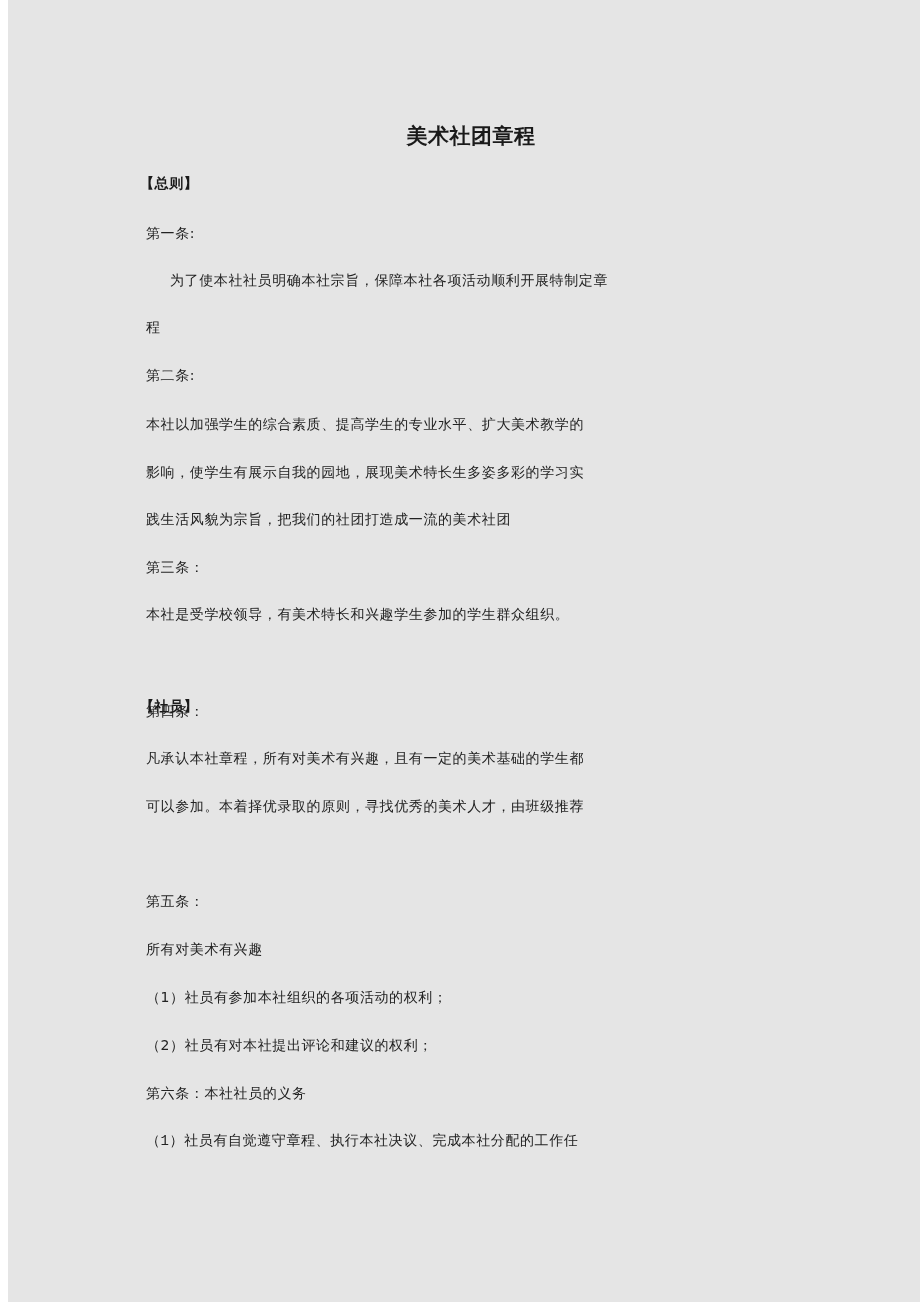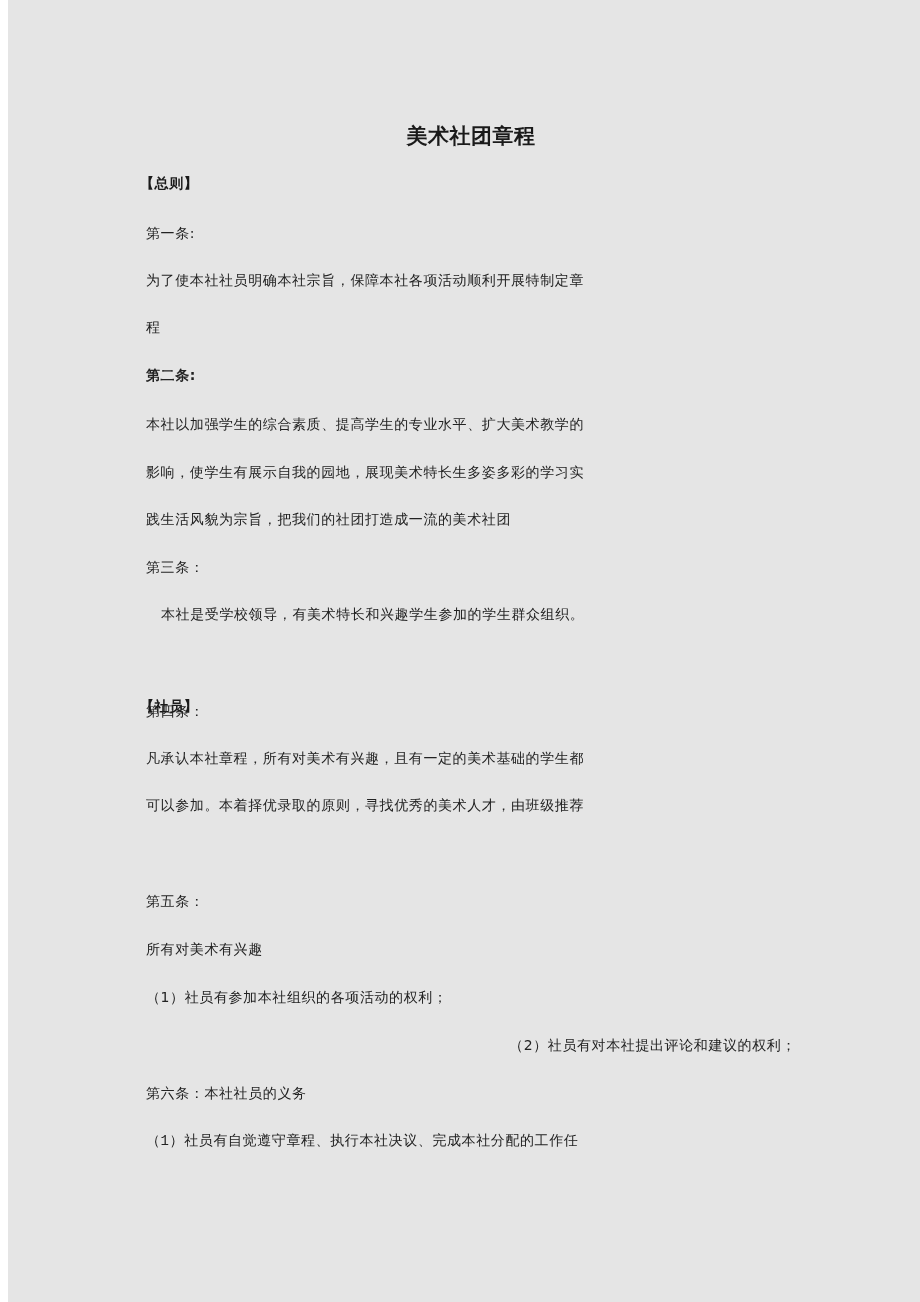--- a/index.html
+++ b/index.html
@@ -14,31 +14,31 @@
     .item { left: 138px; }
   </style>
 </head>
 <body>
 
 <div class="page">
   <div class="title">美术社团章程</div>
 
   <div class="line section" style="top:169px; left:132px;">【总则】</div>
   <div class="line" style="top:219px;">第一条:</div>
-  <div class="line" style="top:266px;">为了使本社社员明确本社宗旨，保障本社各项活动顺利开展特制定章</div>
+  <div class="line" style="top:266px;margin-left:24px;">为了使本社社员明确本社宗旨，保障本社各项活动顺利开展特制定章</div>
   <div class="line" style="top:313px;">程</div>
-  <div class="line" style="top:361px;font-weight:bold;">第二条:</div>
+  <div class="line" style="top:361px;">第二条:</div>
   <div class="line" style="top:410px;">本社以加强学生的综合素质、提高学生的专业水平、扩大美术教学的</div>
   <div class="line" style="top:505px;">践生活风貌为宗旨，把我们的社团打造成一流的美术社团</div>
   <div class="line" style="top:458px;">影响，使学生有展示自我的园地，展现美术特长生多姿多彩的学习实</div>
   <div class="line" style="top:553px;">第三条：</div>
-  <div class="line" style="top:600px;margin-left:15px;">本社是受学校领导，有美术特长和兴趣学生参加的学生群众组织。</div>
+  <div class="line" style="top:600px;">本社是受学校领导，有美术特长和兴趣学生参加的学生群众组织。</div>
   <div class="line section" style="top:649px; left:132px;margin-top:43px;">【社员】</div>
   <div class="line" style="top:697px;">第四条：</div>
   <div class="line" style="top:744px;">凡承认本社章程，所有对美术有兴趣，且有一定的美术基础的学生都</div>
-  <div class="line" style="top:792px;font-family:Liberation Serif, serif;">可以参加。本着择优录取的原则，寻找优秀的美术人才，由班级推荐</div>
+  <div class="line" style="top:792px;">可以参加。本着择优录取的原则，寻找优秀的美术人才，由班级推荐</div>
   <div class="line" style="top:887px;">第五条：</div>
   <div class="line" style="top:935px;">所有对美术有兴趣</div>
   <div class="line item" style="top:983px;">（1）社员有参加本社组织的各项活动的权利；</div>
-  <div class="line item" style="top:1031px;text-align:right;">（2）社员有对本社提出评论和建议的权利；</div>
+  <div class="line item" style="top:1031px;">（2）社员有对本社提出评论和建议的权利；</div>
   <div class="line" style="top:1079px;">第六条：本社社员的义务</div>
   <div class="line item" style="top:1127px;font-family:Liberation Mono, monospace;">（1）社员有自觉遵守章程、执行本社决议、完成本社分配的工作任</div>
 </div>
 
 </body></html>

